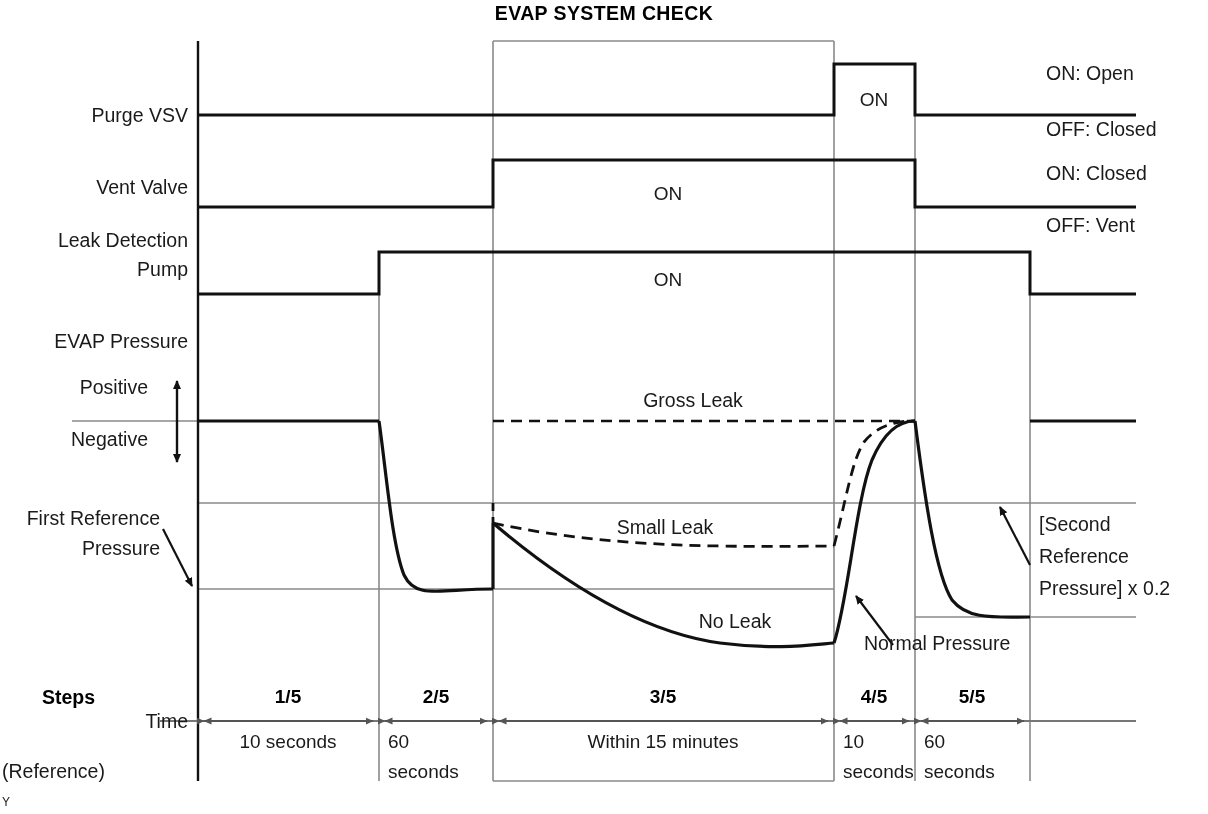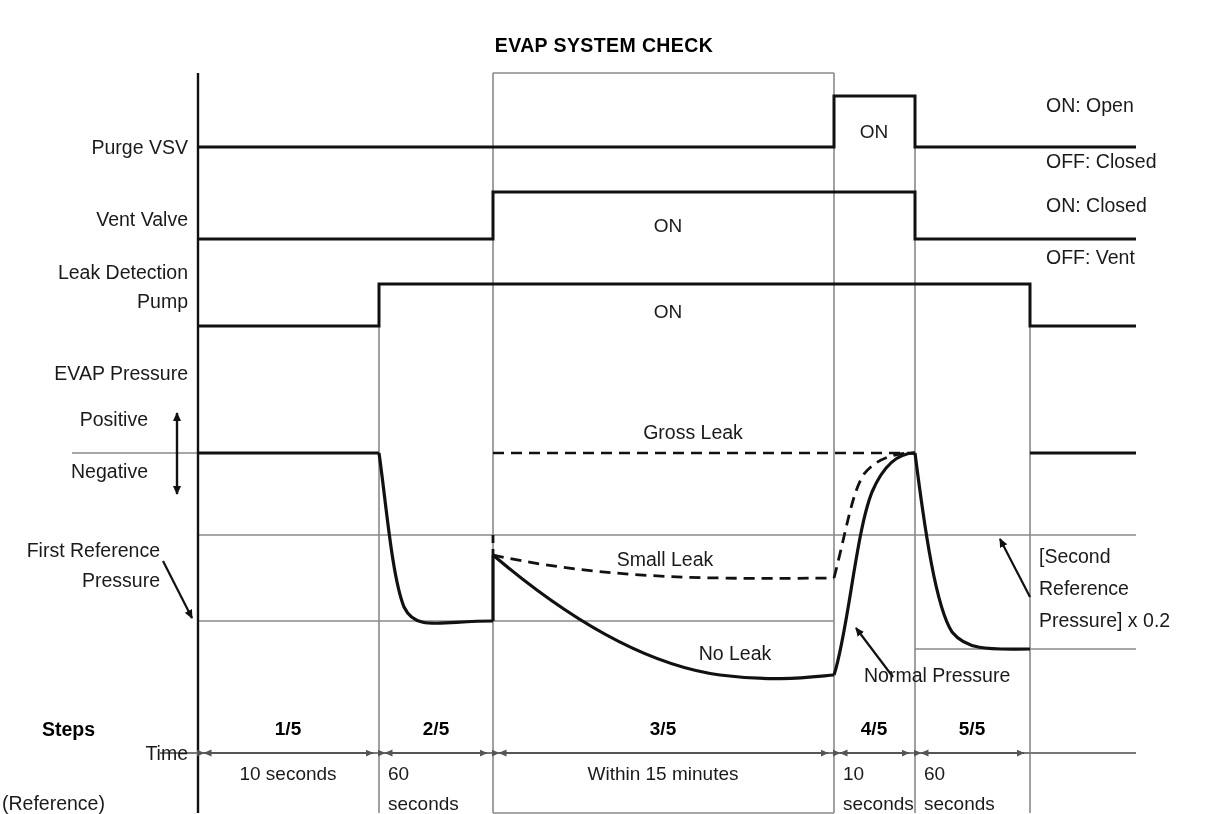--- a/index.html
+++ b/index.html
@@ -1,18 +1,18 @@
 <!DOCTYPE html>
 <html><head>
 <meta charset="utf-8">
 <style>
   html,body{margin:0;padding:0;background:#ffffff;}
   body{width:1208px;height:814px;overflow:hidden;
        font-family:"Liberation Sans","DejaVu Sans",sans-serif;color:#000;}
-  #root{position:relative;width:1208px;height:668px;margin-top:32px;}
+  #root{position:relative;width:1208px;height:668px;}
   svg{position:absolute;left:0;top:0;}
   .t{font-family:"Liberation Sans","DejaVu Sans",sans-serif;fill:#1a1a1a;}
   .lbl{font-size:19.5px;}
   .lbl-r{font-size:19.5px;}
   .on{font-size:19px;}
   .title{font-size:19.5px;font-weight:bold;letter-spacing:.4px;fill:#000;}
   .step{font-size:19px;font-weight:bold;fill:#000;}
   .tm{font-size:19px;}
   .note{font-size:19.5px;}
   .steps-lbl{font-size:19.5px;font-weight:bold;fill:#000;}

